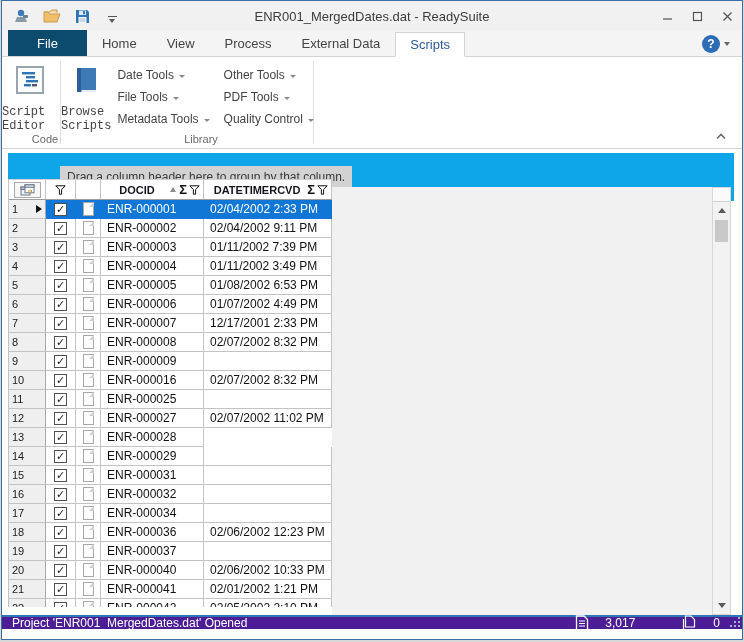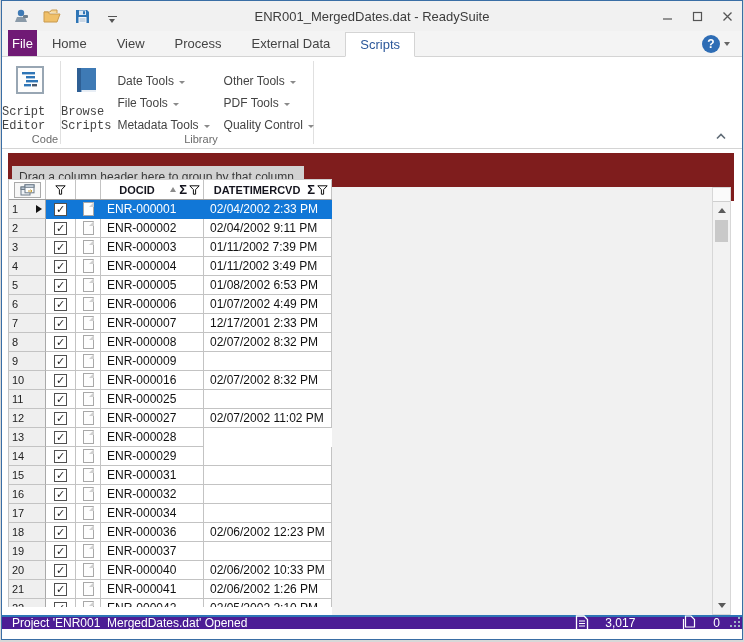--- a/index.html
+++ b/index.html
@@ -12,43 +12,43 @@
   .qat-btn { width: 20px; height: 20px; display: flex; align-items: center; justify-content: center; background: none; border: none; cursor: default; }
   .title-text { position: absolute; left: 0; right: 0; text-align: center; font-size: 13px; color: #3c3c3c; pointer-events: none; }
   .win-controls { margin-left: auto; display: flex; }
   .win-btn { width: 30px; height: 24px; display: flex; align-items: center; justify-content: center; background: none; border: none; }
   .qat-caret { display: inline-block; width: 9px; border-top: 1px solid #555; position: relative; }
   .qat-caret::after { content: ""; position: absolute; left: 1px; top: 2px; border-left: 3.5px solid transparent; border-right: 3.5px solid transparent; border-top: 4px solid #555; }
 
   
   #tabrow { height: 26px; background: #f4f4f4; display: flex; align-items: flex-end; border-bottom: 1px solid #d4d4d4; position: relative; }
   .rtab { height: 25px; padding: 0 14px; font-size: 13px; color: #444; display: flex; align-items: center; border: 1px solid transparent; background: none; }
-  .rtab.file { background: #701a75; color: #fff; margin-left: 6px; padding: 0 3px; height: 26px; }
+  .rtab.file { background: #0c4a6e; color: #fff; margin-left: 6px; padding: 0 28px; height: 26px; }
   .rtab.active { background: #fff; border: 1px solid #d4d4d4; border-bottom: 1px solid #fff; margin-bottom: -1px; color: #2b579a; }
   #help-area { margin-left: auto; display: flex; align-items: center; gap: 4px; padding-right: 12px; padding-bottom: 3px; }
   .help-circle { width: 18px; height: 18px; border-radius: 50%; background: #2e6db5; color: #fff; font-size: 12px; font-weight: bold; display: flex; align-items: center; justify-content: center; border: none; }
   .help-caret { width: 0; height: 0; border-left: 3.5px solid transparent; border-right: 3.5px solid transparent; border-top: 4px solid #666; }
 
   
   #ribbon { height: 92px; background: #fff; border-bottom: 1px solid #d4d4d4; position: relative; display: flex; }
   .rgroup { position: relative; height: 100%; padding-top: 4px; }
   .rgroup .glabel { position: absolute; bottom: 3px; left: 0; right: 0; text-align: center; font-size: 11px; color: #6b6b6b; margin-left: 28px; }
   .gsep { width: 1px; background: #e0e0e0; margin: 4px 0 4px 0; }
   .bigbtn { width: 56px; display: inline-flex; flex-direction: column; align-items: center; background: none; border: none; padding-top: 4px; font-size: 12px; color: #444; line-height: 14px; }
   .bigbtn .blabel { margin-top: 7px; text-align: left; font-family: Liberation Mono, monospace; }
   #grp-code { width: 58px; }
   #grp-library { width: 252px; display: flex; align-items: flex-start; }
-  .menu-col { display: flex; flex-direction: column; margin-top: 9px; }
+  .menu-col { display: flex; flex-direction: column; margin-top: 3px; }
   .rmenu { display: flex; align-items: center; height: 22px; padding: 0 8px 0 6px; font-size: 12px; color: #444; background: none; border: none; white-space: nowrap; }
   .dd-caret { width: 0; height: 0; border-left: 3px solid transparent; border-right: 3px solid transparent; border-top: 3.5px solid #8a8a8a; margin-left: 5px; margin-top: 2px; }
   #collapse-ribbon { position: absolute; right: 10px; bottom: 4px; width: 22px; height: 16px; background: none; border: none; display: flex; align-items: center; justify-content: center; }
 
   
   #content { height: 466px; background: #fff; position: relative; overflow: hidden; }
-  #group-panel { position: absolute; left: 6px; right: 8px; top: 4px; height: 48px; background: #7f1d1d; display: flex; align-items: center; }
+  #group-panel { position: absolute; left: 6px; right: 8px; top: 4px; height: 48px; background: #0ea5e9; display: flex; align-items: center; padding-left: 48px; }
   #group-hint { margin-left: 4px; background: #d2d2d2; color: #3a3a3a; font-size: 12px; padding: 4px 7px; }
   #canvas-gray { position: absolute; left: 330px; right: 30px; top: 38px; bottom: 0; background: #f1f1f1; }
 
   #grid { position: absolute; left: 6px; top: 30px; width: 324px; border-left: 1px solid #c3c3c3; }
   #grid-header { display: flex; height: 21px; background: #fff; border-bottom: 1px solid #9e9e9e; border-top: 1px solid #d0d0d0; }
   .h { border-right: 1px solid #c3c3c3; display: flex; align-items: center; justify-content: center; font-size: 11px; font-weight: 700; color: #14141e; }
   .h.ind { width: 37px; } .h.chk { width: 30px; } .h.ico { width: 25px; }
   .h.docid { width: 103px; padding: 0 3px; justify-content: flex-start; }
   .h.date { width: 128px; padding: 0 3px; justify-content: flex-end; }
   .ht { flex: 1; text-align: center; }
@@ -531,21 +531,21 @@
             <div class="c ind">
               <span>21</span>
             </div>
             <div class="c chk">
               <span class="box on"></span>
             </div>
             <div class="c ico">
               <span class="page"></span>
             </div>
             <div class="c docid">ENR-000041</div>
-            <div class="c date">02/06/2002 1:26 PM</div>
+            <div class="c date">02/01/2002 1:21 PM</div>
           </div>
           <div class="gr">
             <div class="c ind">
               <span>22</span>
             </div>
             <div class="c chk">
               <span class="box on"></span>
             </div>
             <div class="c ico">
               <span class="page"></span>

